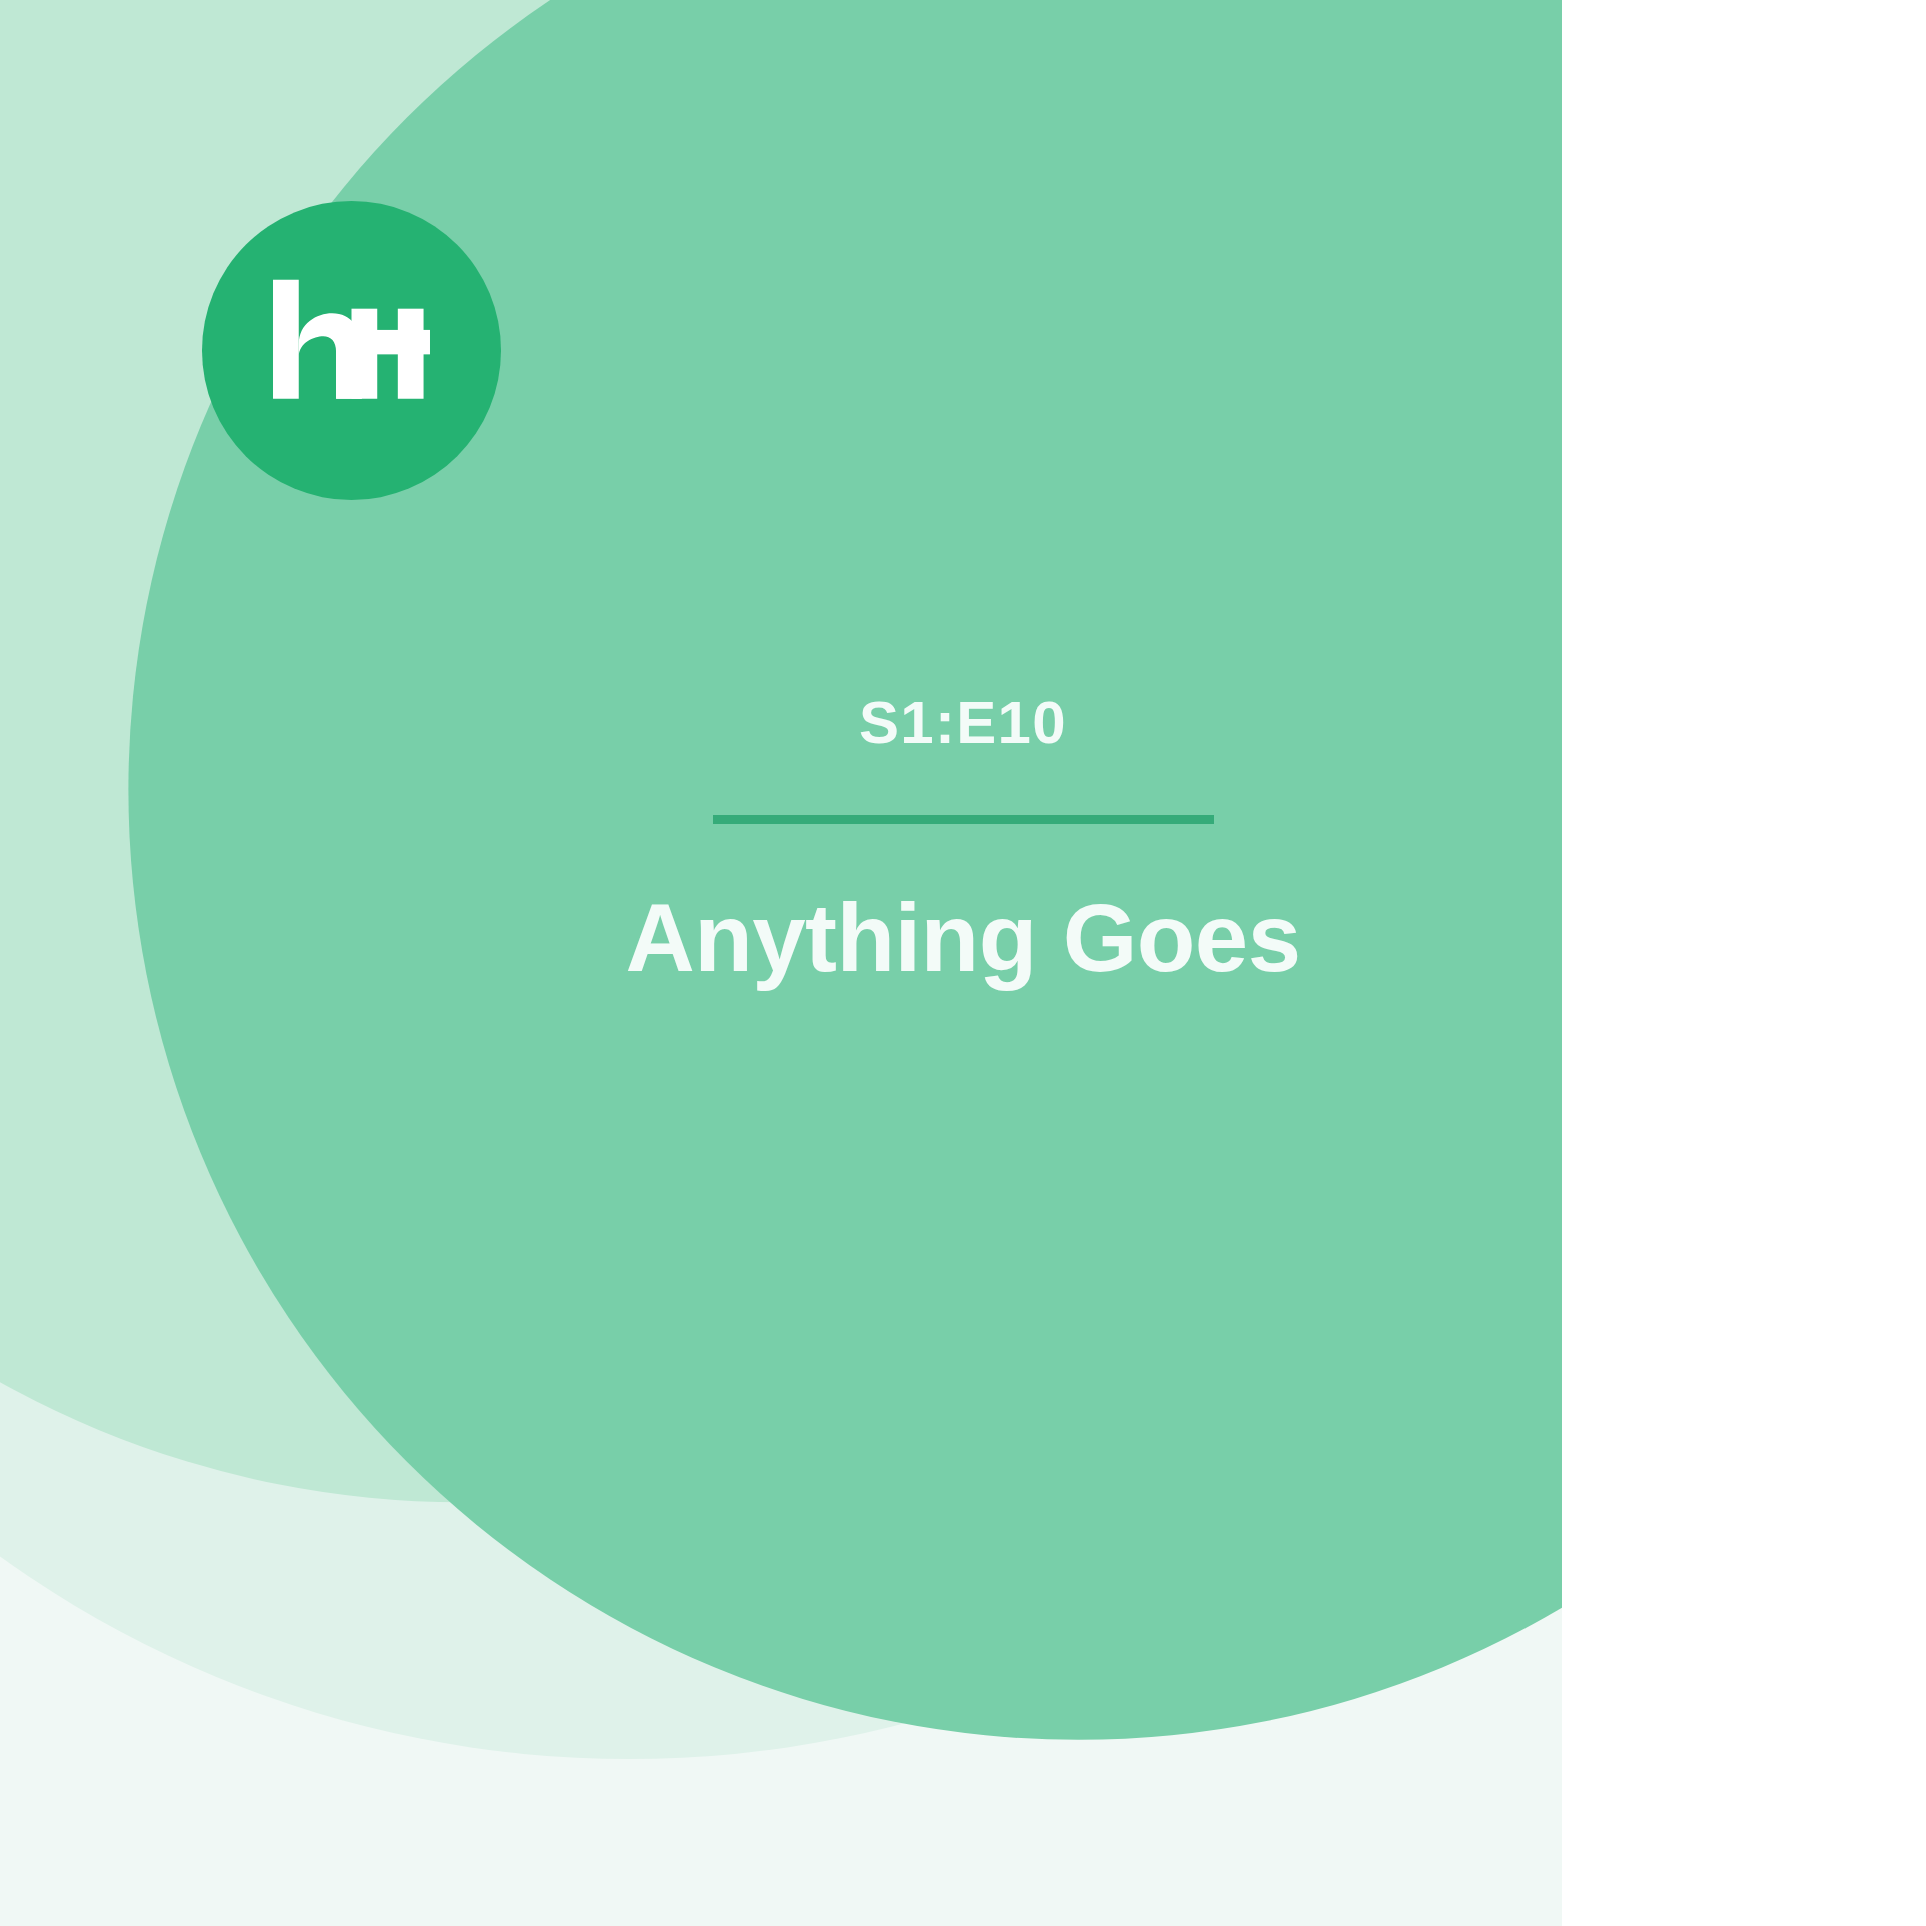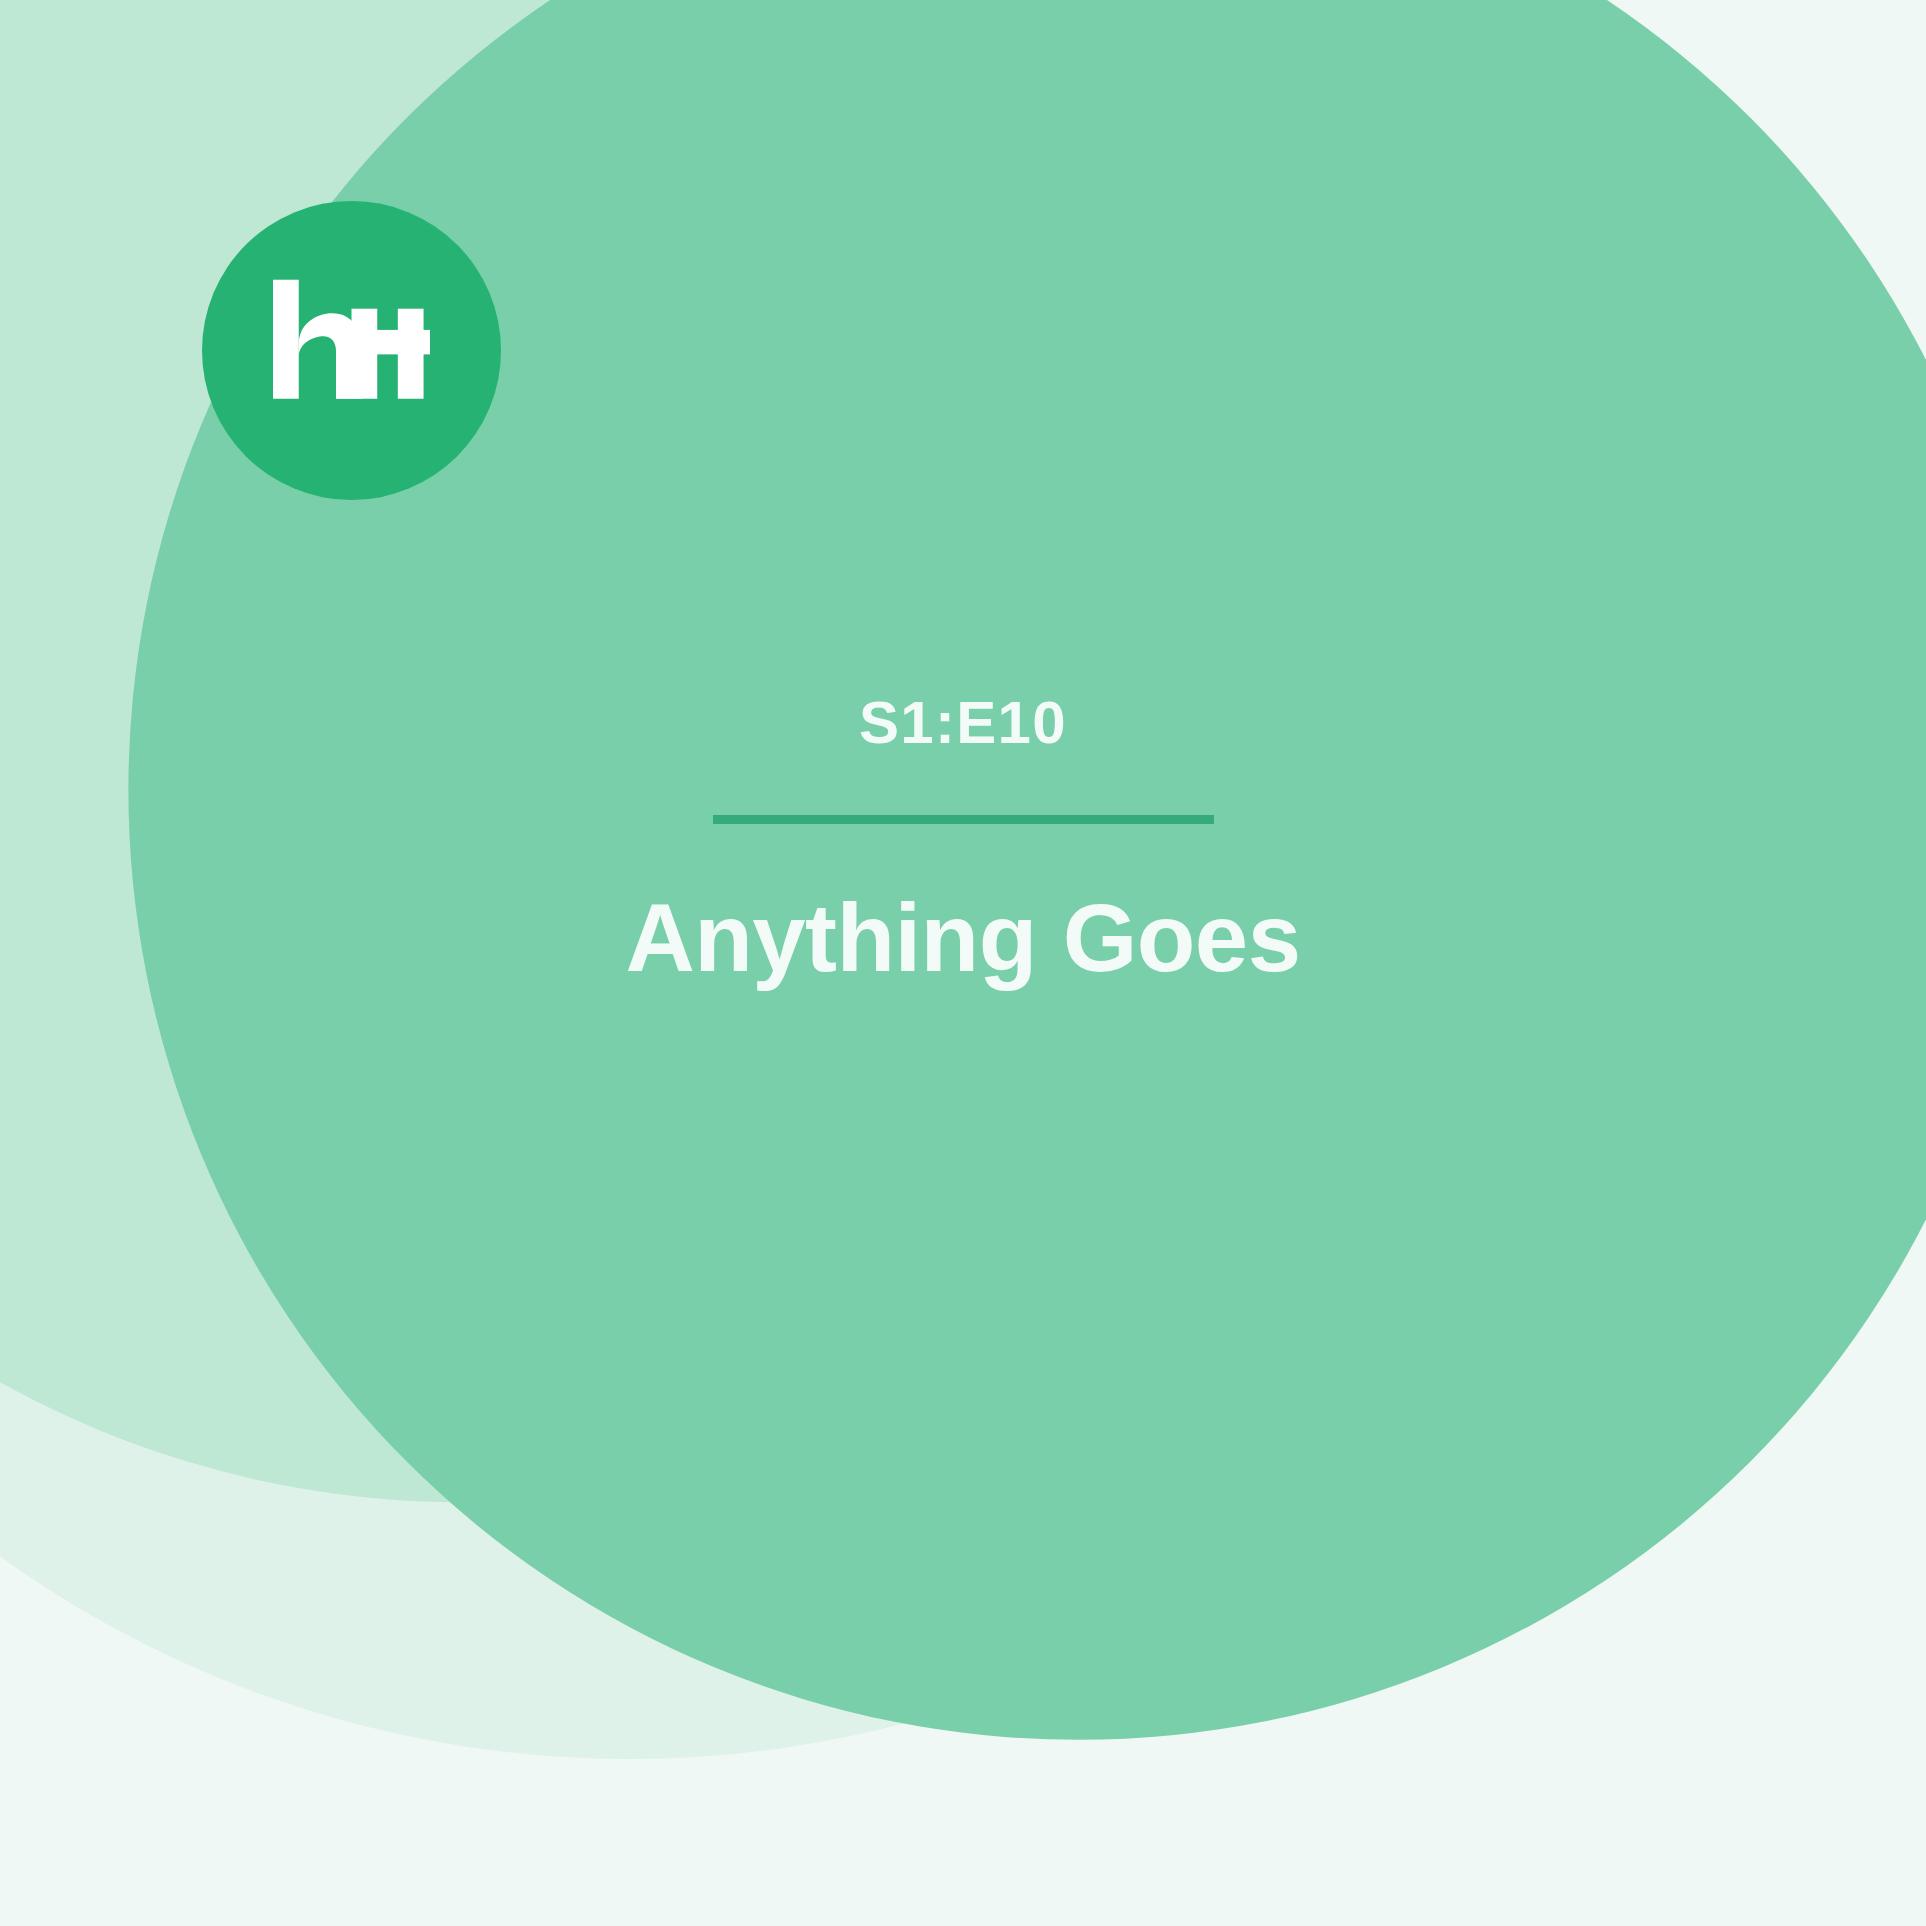--- a/index.html
+++ b/index.html
@@ -2,21 +2,21 @@
 <html style="font-size:10.3px"><head>
 <meta charset="utf-8">
 <style>
   html, body {
     margin: 0;
     padding: 0;
     background: #ffffff;
   }
   #poster {
     position: relative;
-    width: 1926px;
+    width: 1562px;
     height: 1926px;
     overflow: hidden;
     font-family: "Liberation Sans", sans-serif;
     background: #f0f8f5;
   }
   #bg-svg {
     position: absolute;
     top: 0; left: 0;
     width: 1926px;
     height: 1926px;

